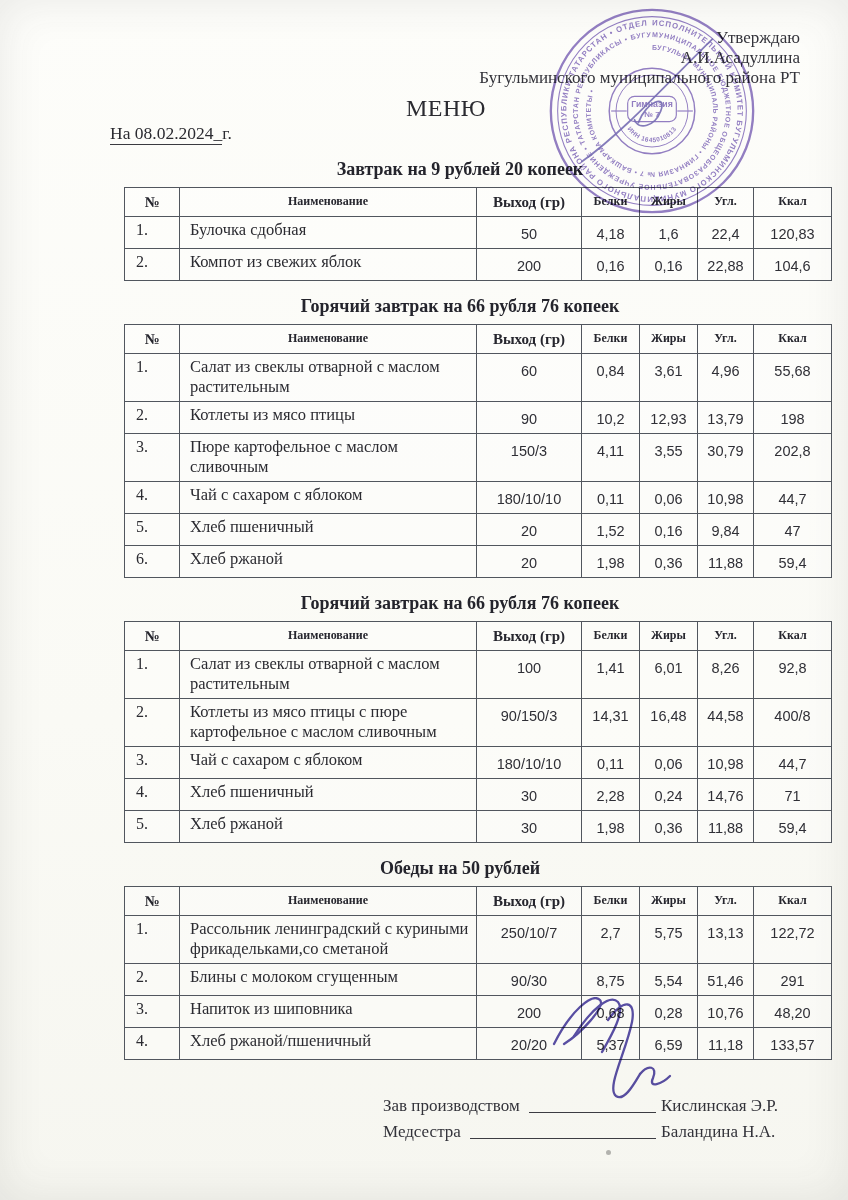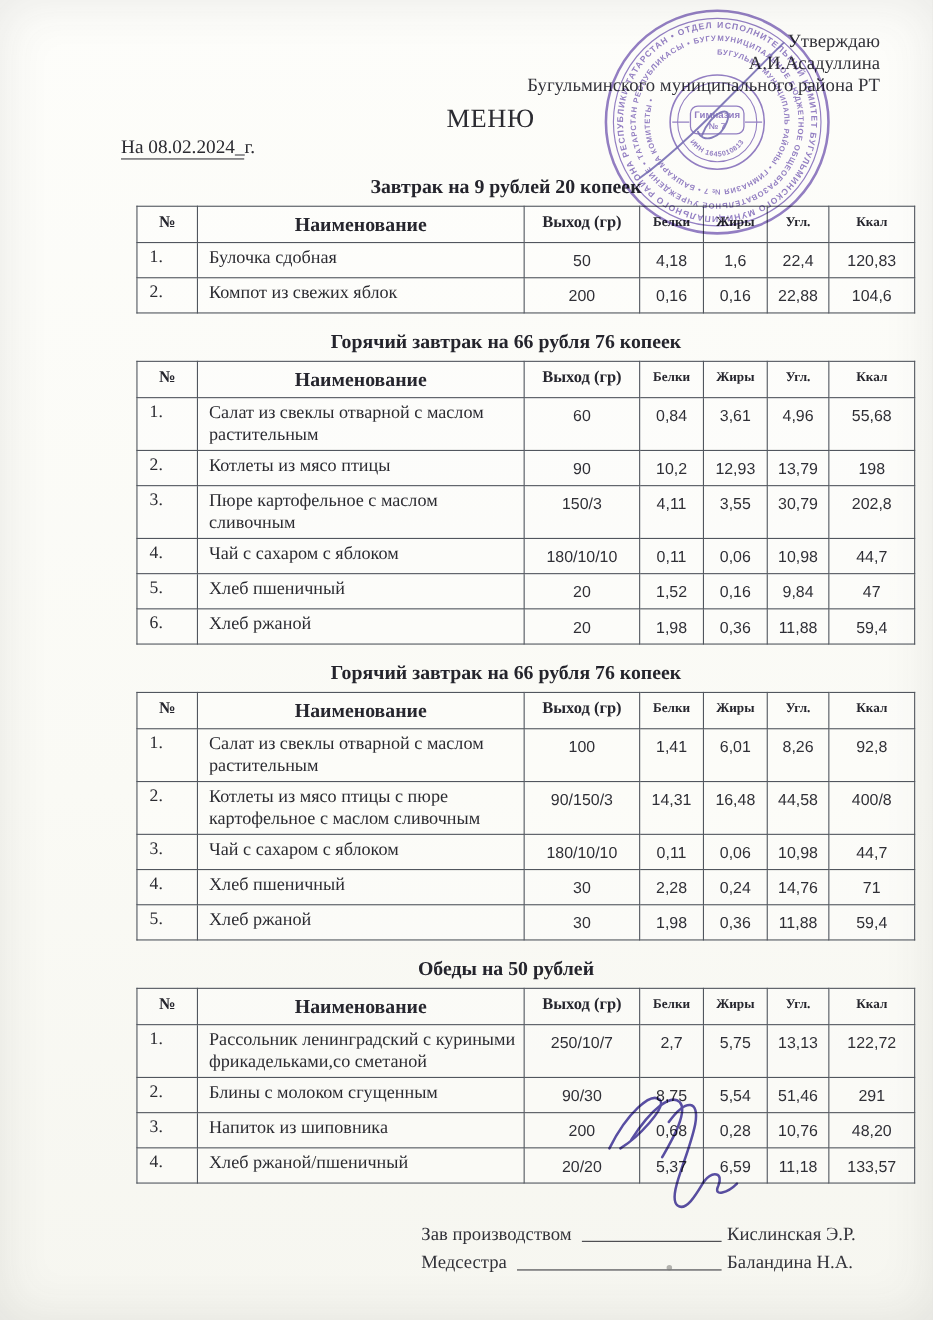--- a/index.html
+++ b/index.html
@@ -71,21 +71,21 @@
     overflow:hidden;
   }
   table.menu-table{border:1.6px solid var(--table_border);}
   table.menu-table th{
     font-weight:bold;
     text-align:center;
     padding:6px 2px 5px 2px;
     color:#26262e;
   }
   table.menu-table th.col0{width:50px;font-size:15px;}
-  table.menu-table th.col1{width:292px;font-size:18px;}
+  table.menu-table th.col1{width:292px;font-size:12px;}
   table.menu-table th.col2{width:100px;font-size:15px;font-family:Liberation Serif, serif;}
   table.menu-table th.col3{width:53px;font-size:12px;}
   table.menu-table th.col4{width:53px;font-size:12px;}
   table.menu-table th.col5{width:51px;font-size:12px;}
   table.menu-table th.col6{width:73px;font-size:12px;}
   table.menu-table td{line-height:20px;}
   table.menu-table td.col0{
     font-size:16px;padding:3px 2px 3px 11px;text-align:left;
   }
   table.menu-table td.col1{

